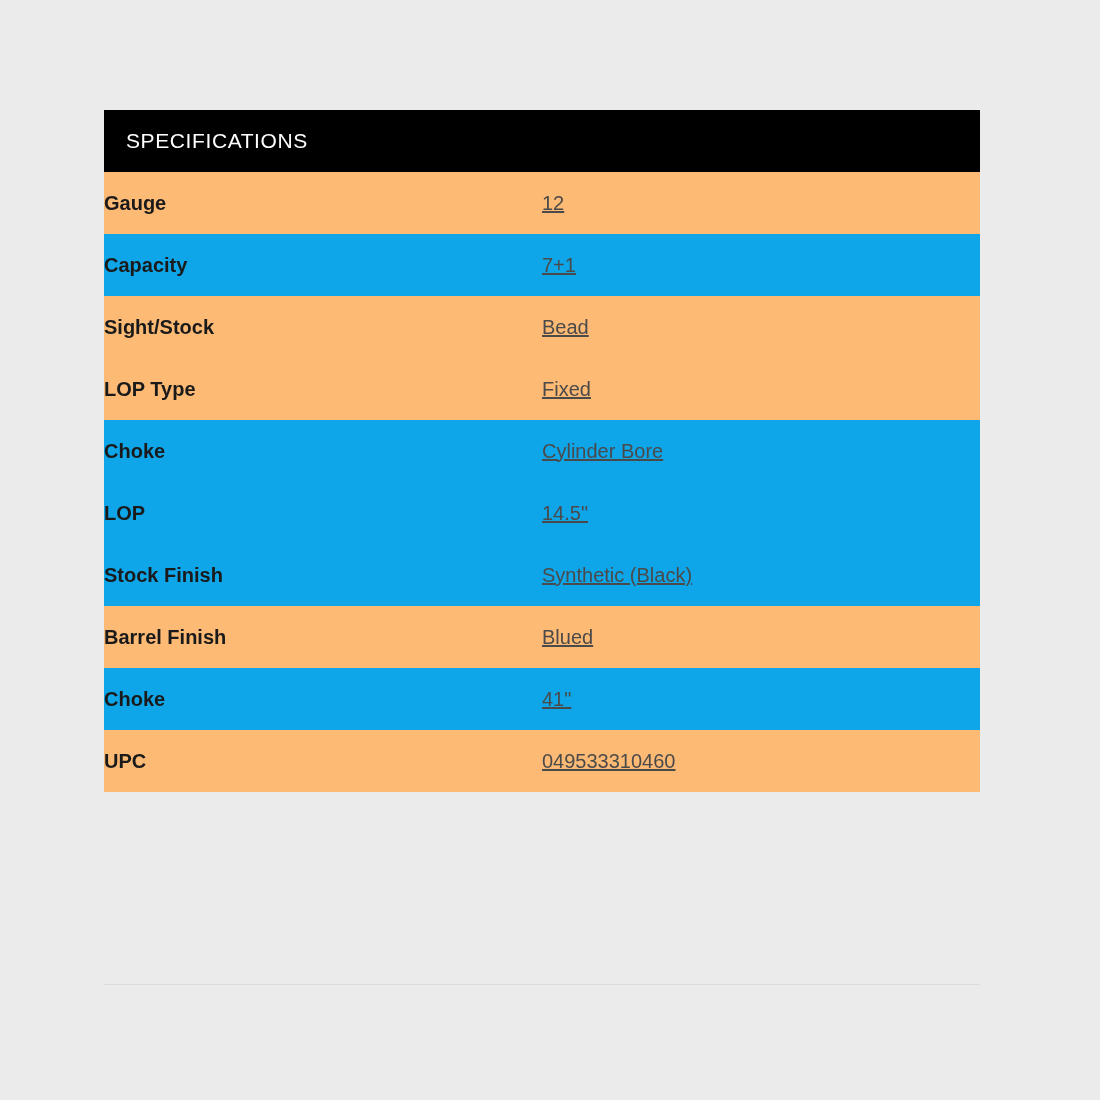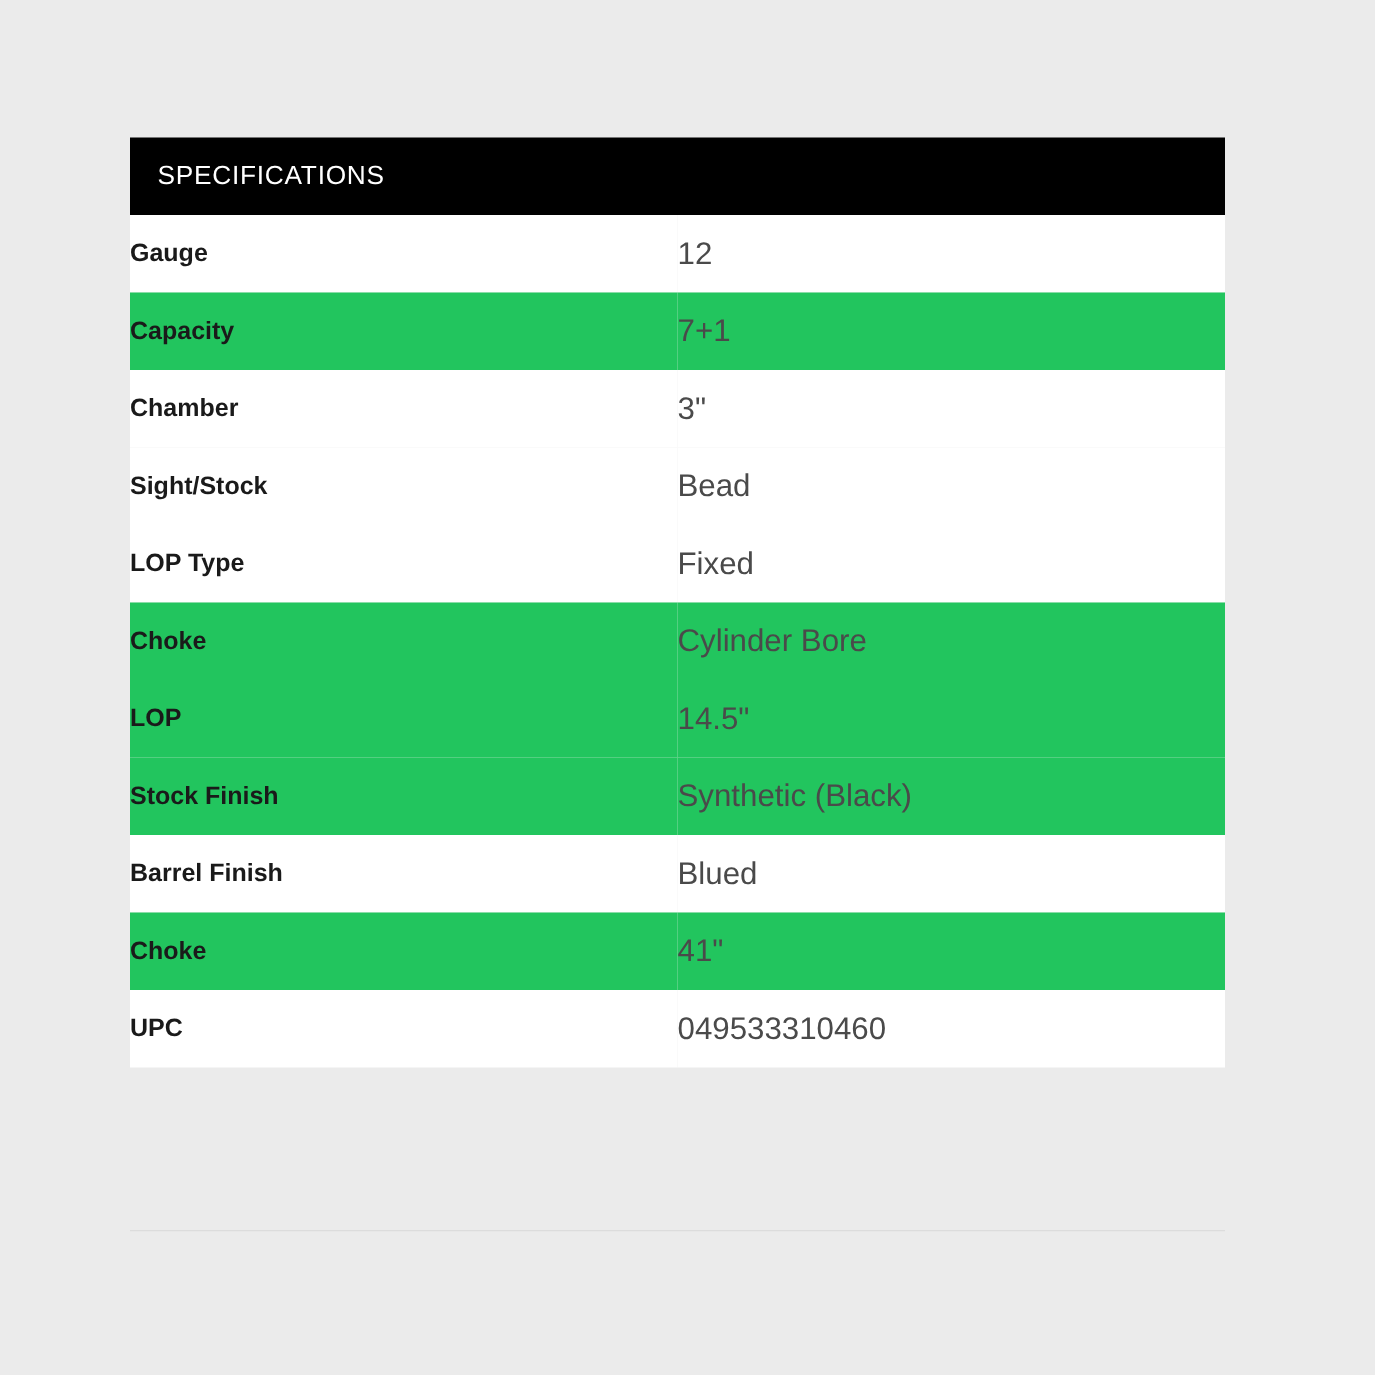--- a/index.html
+++ b/index.html
@@ -42,38 +42,39 @@
     padding-left: 22px;
     font-family: "Liberation Sans", sans-serif;
   }
 
   .spec-row td {
     height: 62px;
     padding: 0;
     vertical-align: middle;
   }
 
-  .spec-row.odd td { background: #ffffff; margin-left: 36px; }
-  .spec-row.even td { background: #22c55e; }
+  .spec-row.odd td { background: #fdba74; margin-left: 36px; }
+  .spec-row.even td { background: #0ea5e9; }
 
   .spec-label {
     width: 340px;
     padding-left: 22px;
     font-size: 20px;
     font-weight: bold;
     color: #1a1a1a;
     font-family: "Liberation Sans", sans-serif;
   }
 
   .spec-value {
     padding-left: 22px;
-    font-size: 25px;
+    font-size: 20px;
     font-weight: 400;
     color: #4a4a4a;
     font-family: "Liberation Sans", sans-serif;
+    text-decoration: underline;
   }
 
   .table-bottom-edge {
     position: absolute;
     left: 104px;
     top: 984px;
     width: 876px;
     height: 1px;
     background: #dcdcdc;
   }
@@ -94,24 +95,20 @@
       <tr class="spec-row odd">
         <td class="spec-label">Gauge</td>
         <td class="spec-value">12</td>
       </tr>
 
       <tr class="spec-row even">
         <td class="spec-label">Capacity</td>
         <td class="spec-value">7+1</td>
       </tr>
 
-      <tr class="spec-row odd">
-        <td class="spec-label">Chamber</td>
-        <td class="spec-value">3"</td>
-      </tr>
 
 
       <tr class="spec-row odd">
         <td class="spec-label">Sight/Stock</td>
         <td class="spec-value">Bead</td>
       </tr>
 
       <tr class="spec-row odd">
         <td class="spec-label">LOP Type</td>
         <td class="spec-value">Fixed</td>

